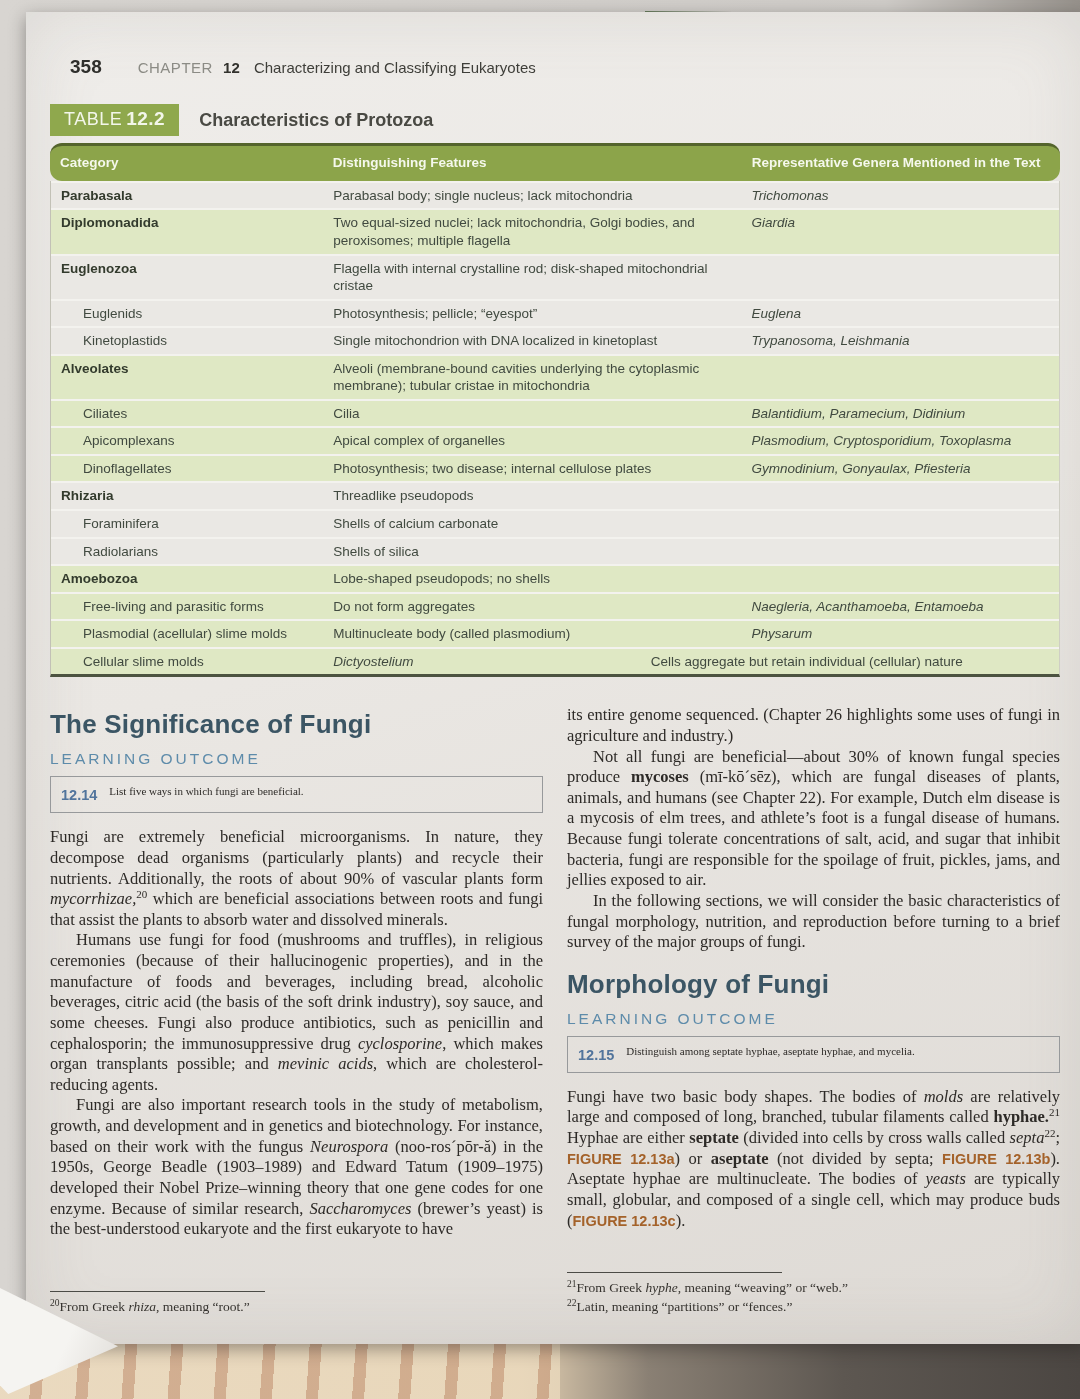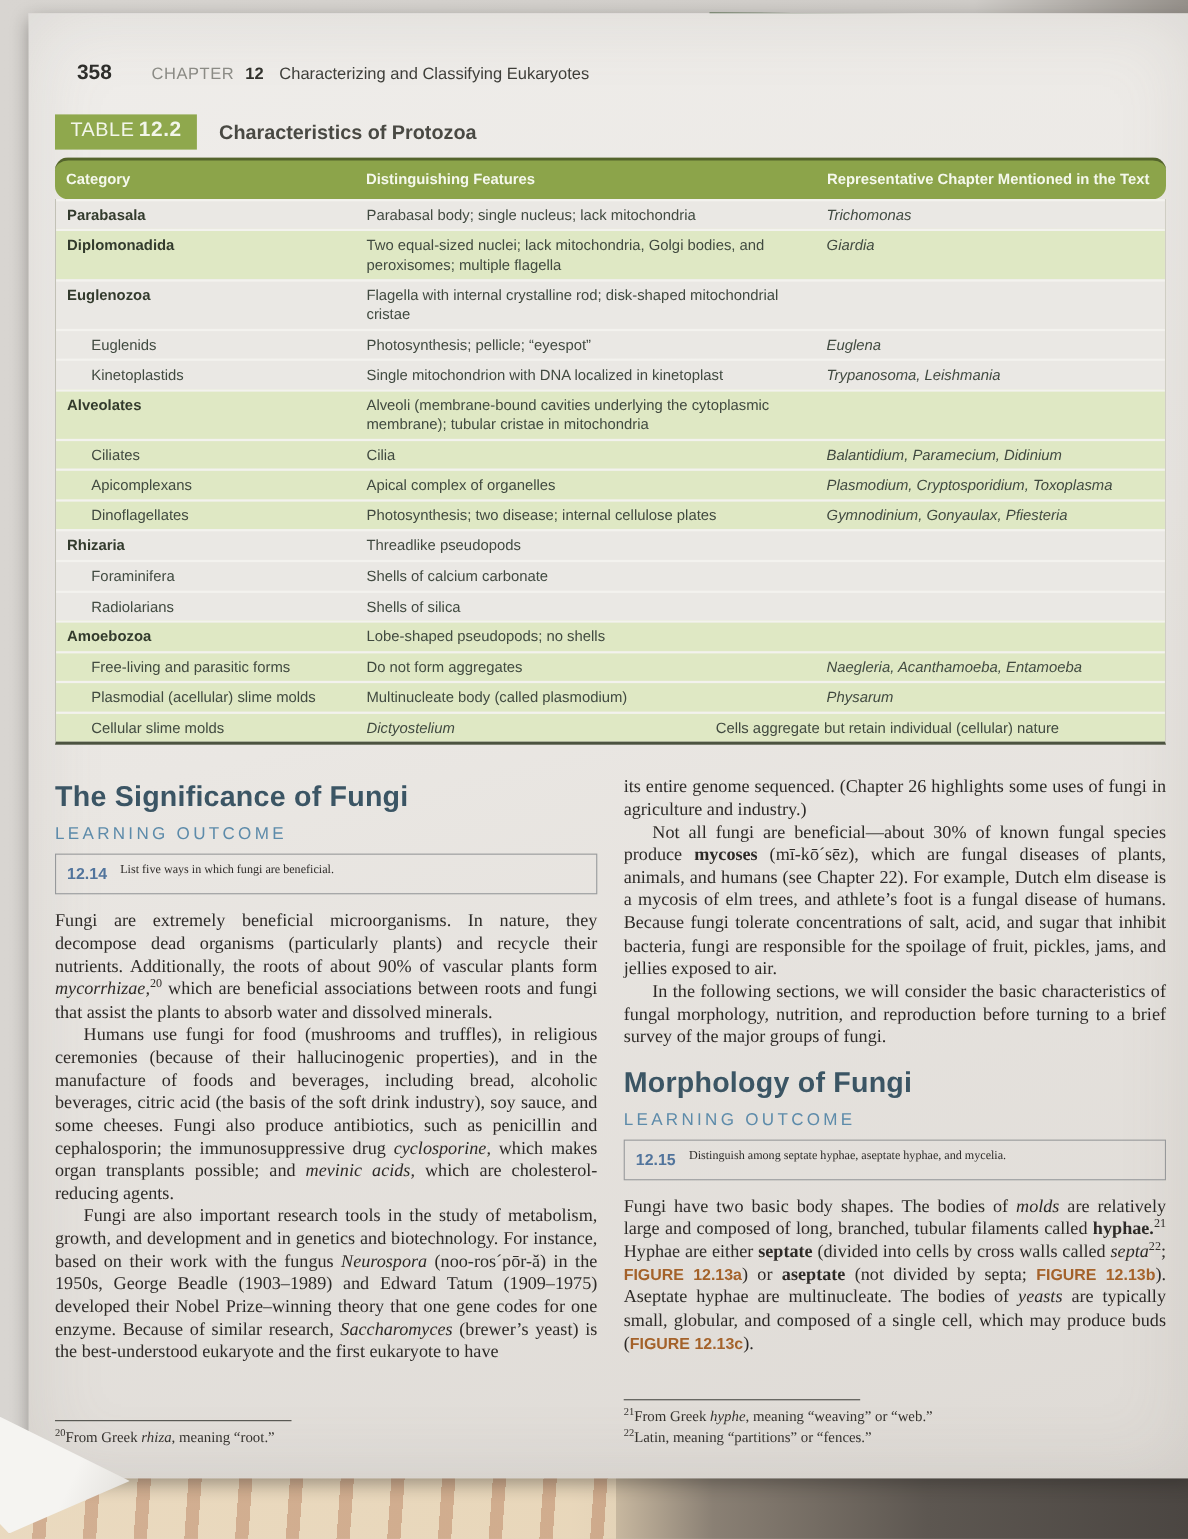--- a/index.html
+++ b/index.html
@@ -90,21 +90,21 @@
   </div>
 
   <div class="tablewrap">
     <div class="table-caption">
       <span class="tlabel"><span>TABLE</span><b>12.2</b></span>
       <span class="ttitle">Characteristics of Protozoa</span>
     </div>
     <div class="t-head">
       <div class="t-cell c1">Category</div>
       <div class="t-cell c2">Distinguishing Features</div>
-      <div class="t-cell c3">Representative Chapter Mentioned in the Text</div>
+      <div class="t-cell c3">Representative Genera Mentioned in the Text</div>
     </div>
     <div class="t-body">
         <div class="t-row band-n grp">
           <div class="t-cell t-cat c1">Parabasala</div>
           <div class="t-cell t-feat c2">Parabasal body; single nucleus; lack mitochondria</div>
           <div class="t-cell t-gen c3">Trichomonas</div>
         </div>
         <div class="t-row band-g grp">
           <div class="t-cell t-cat c1">Diplomonadida</div>
           <div class="t-cell t-feat c2">Two equal-sized nuclei; lack mitochondria, Golgi bodies, and peroxisomes; multiple flagella</div>

